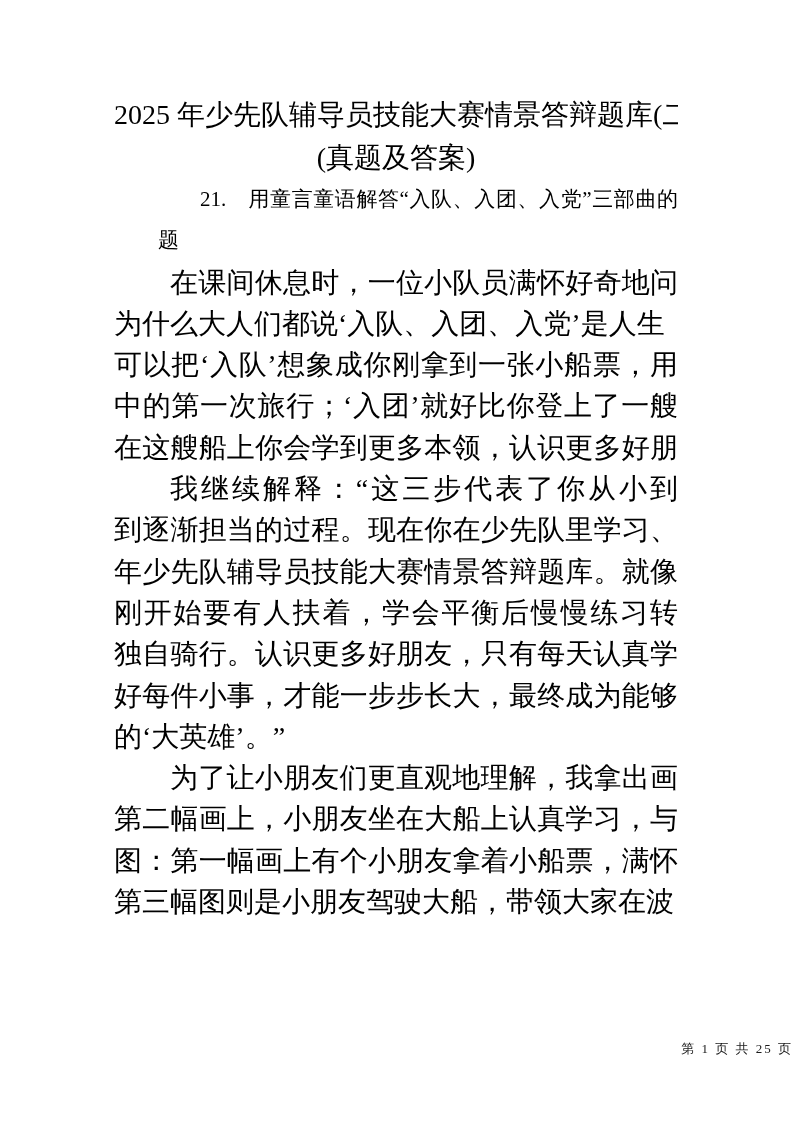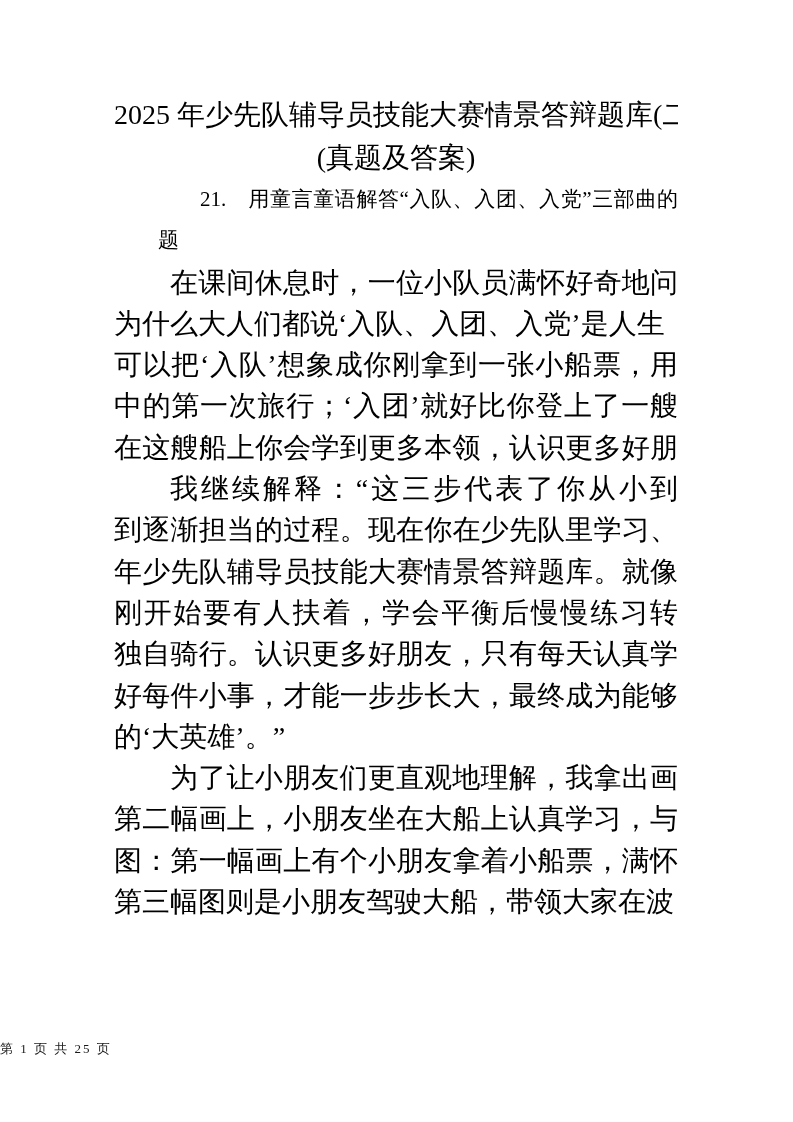--- a/index.html
+++ b/index.html
@@ -40,21 +40,21 @@
     text-align: justify;
     text-align-last: justify;
     text-justify: inter-character;
   }
   .ind { text-indent: 2em; }
   .footer {
     position: absolute;
     left: 0;
     right: 0;
     top: 1040px;
-    text-align: left;
+    text-align: right;
     font-size: 13px;
     letter-spacing: 2px;
     color: #1a1a1a;
   }
 </style>
 </head>
 <body>
 
 <div class="page">
 

